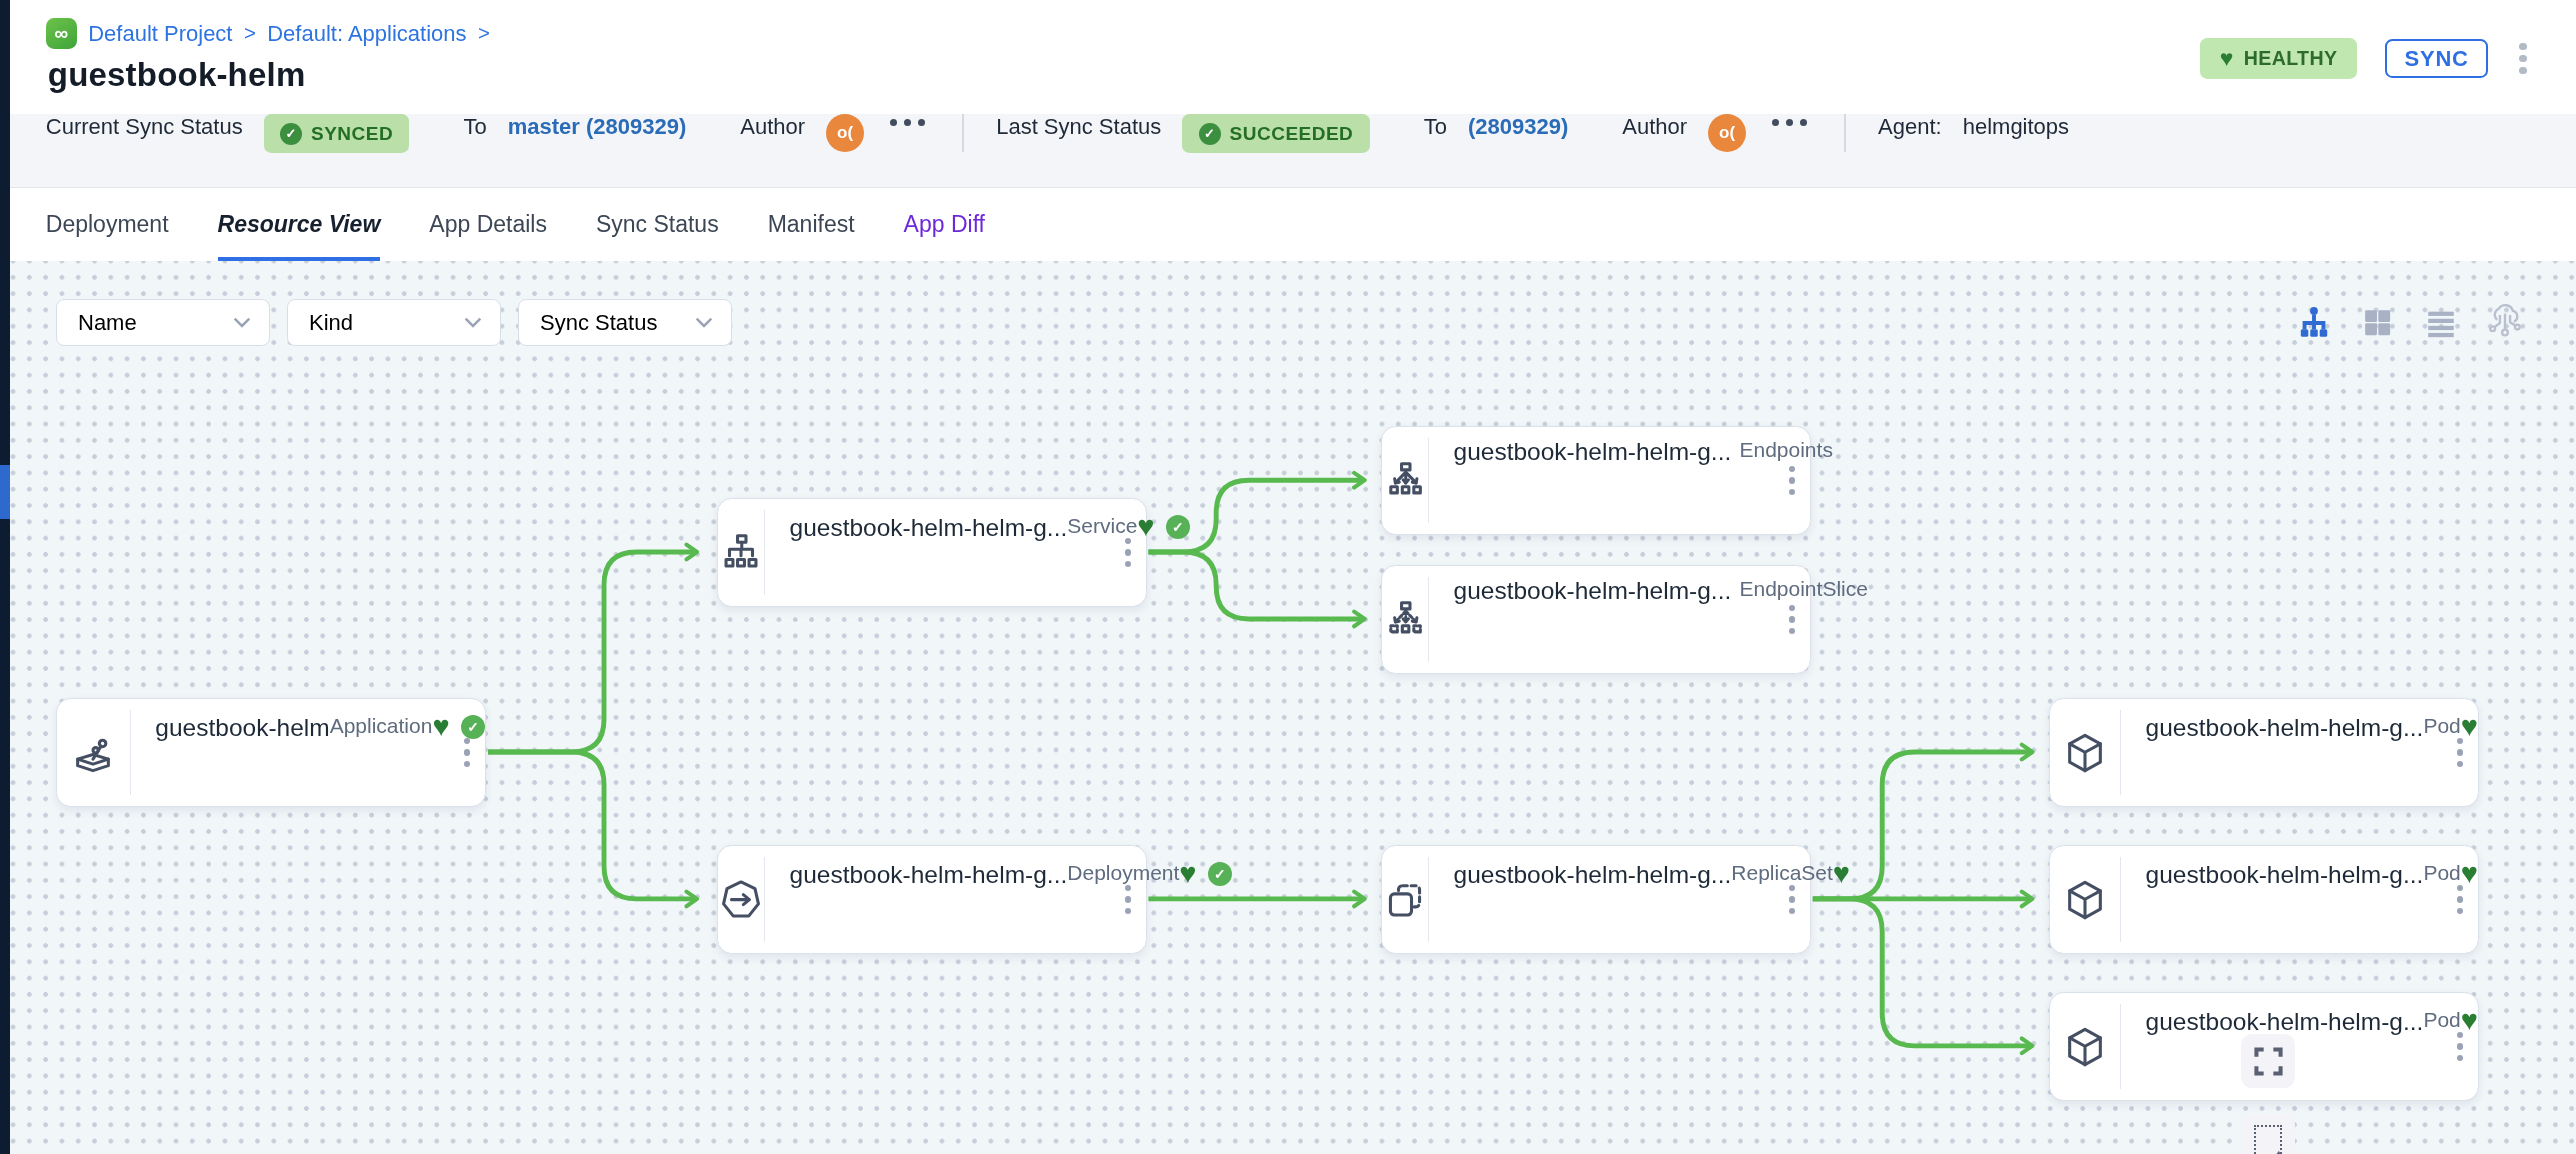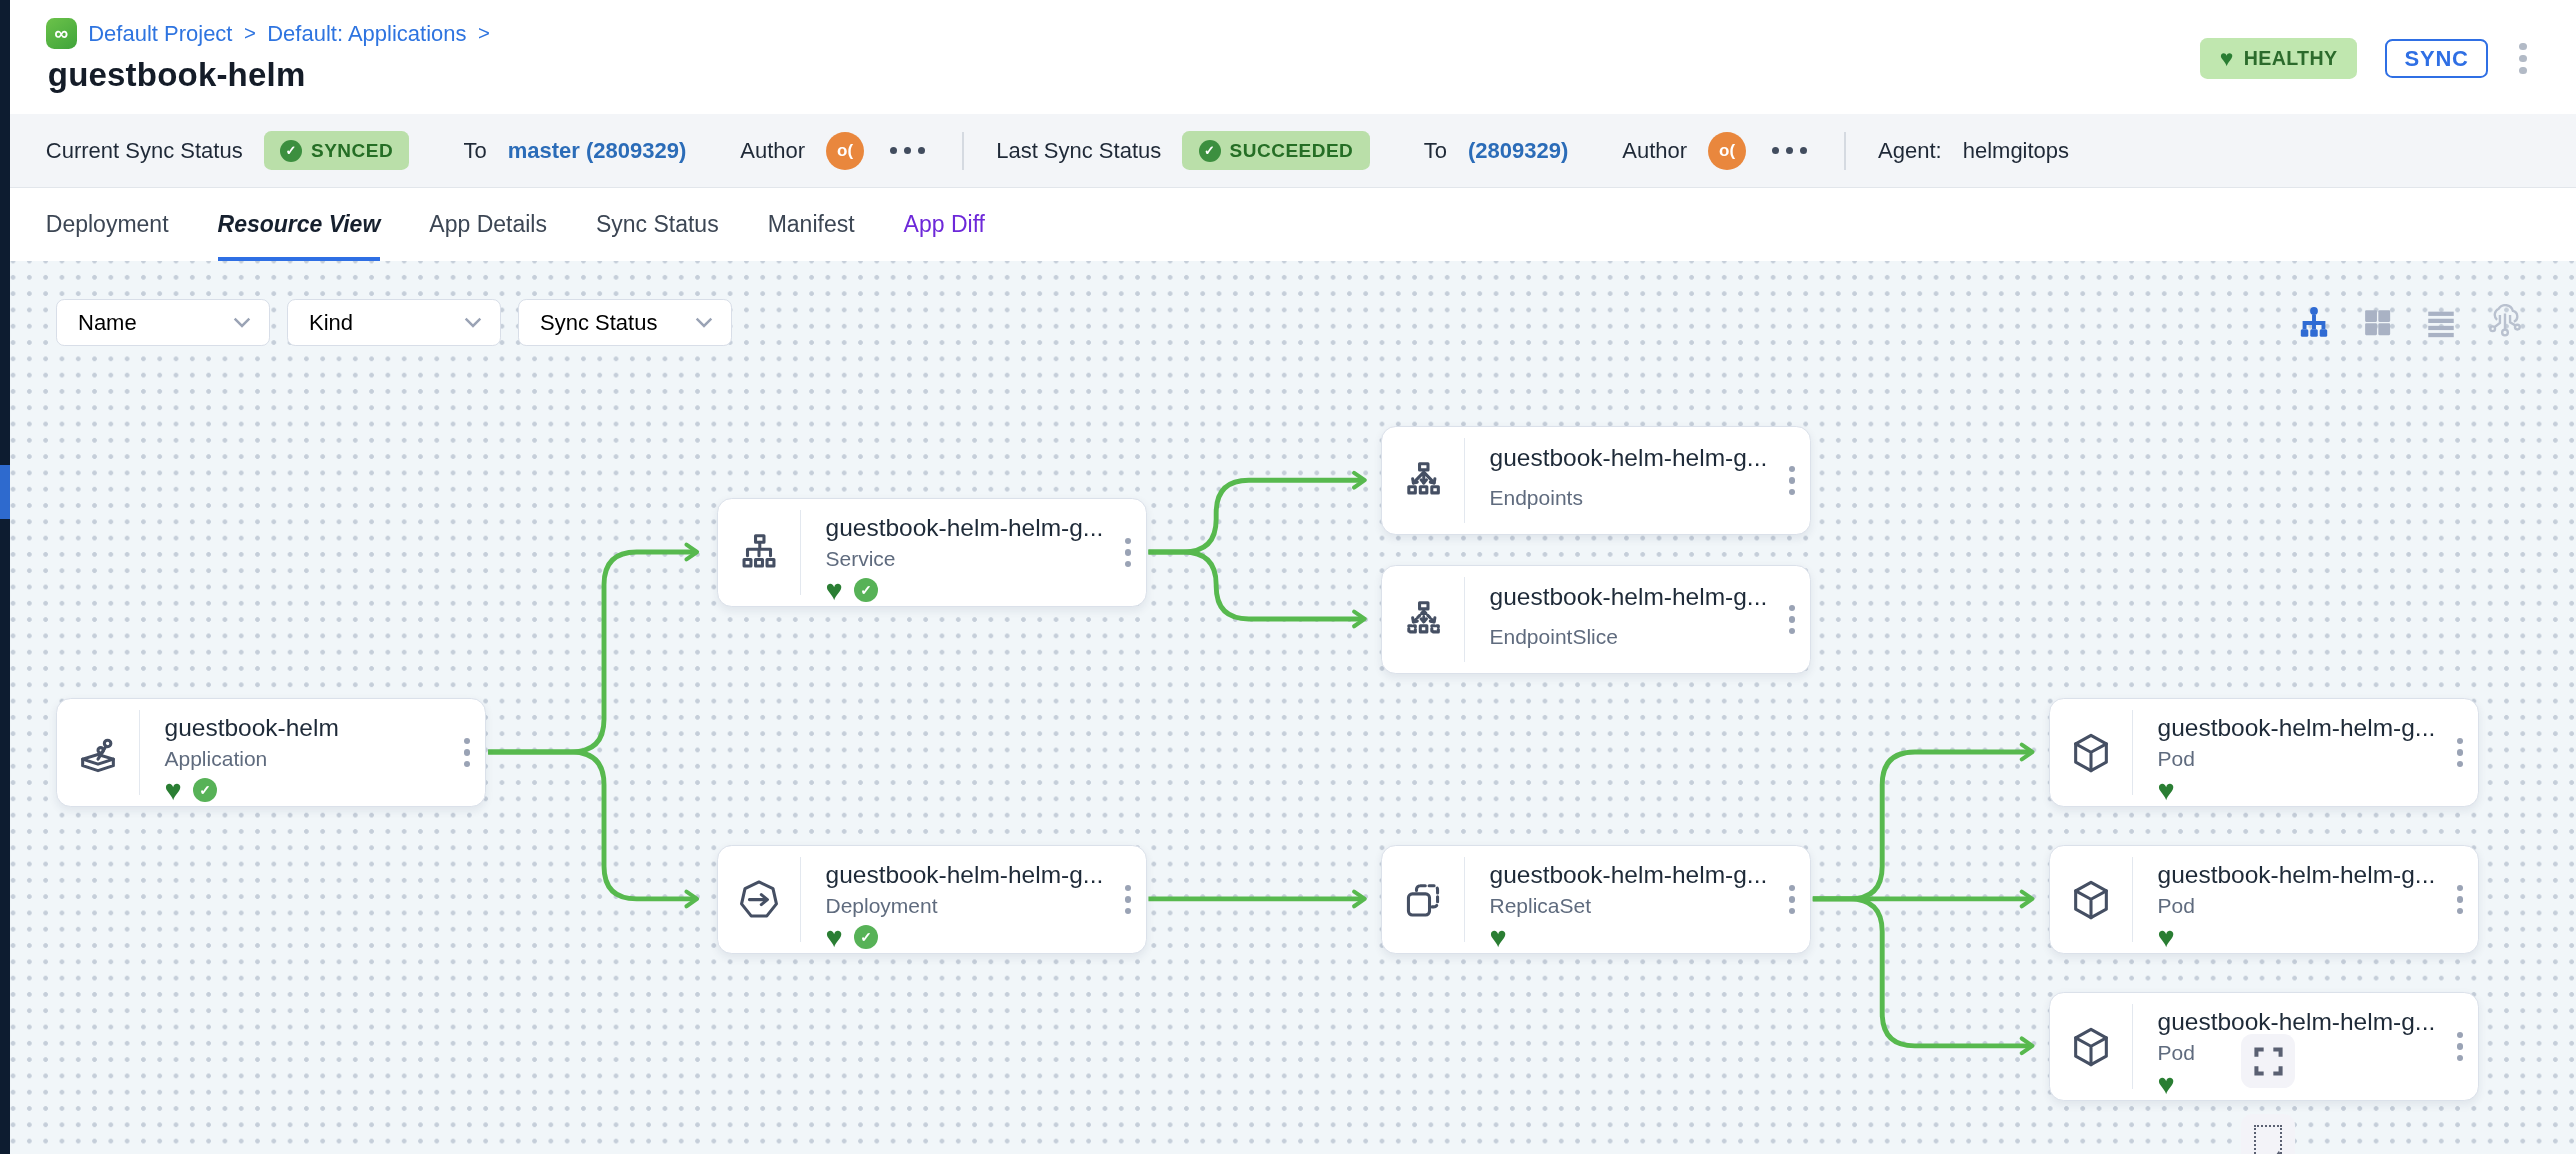--- a/index.html
+++ b/index.html
@@ -24,21 +24,21 @@
   .health-badge { height:41px; background:#c0e7af; border-radius:7.3px; display:flex; align-items:center; gap:9.8px;
     padding:0 19.6px; font-size:19.6px; font-weight:bold; color:#2c6b2c; letter-spacing:0.4px; }
   .health-badge .heart { color:#2a7e33; font-size:23px; line-height:1; }
   .sync-btn { height:39px; min-width:103px; background:#fff; border:2.4px solid #2f6fe4; border-radius:7.3px;
     color:#2f6fe4; font-size:22px; font-weight:bold; letter-spacing:0.8px; display:flex; align-items:center; justify-content:center; cursor:pointer; }
   .vkebab { display:flex; flex-direction:column; gap:4.9px; padding:3.3px; cursor:pointer; }
   .vkebab i { width:7.3px; height:7.3px; border-radius:50%; background:#b2bac6; }
 
   
   .statusbar { position:absolute; left:9.8px; top:114px; right:0; height:74px; background:#f3f5f8;
-    border-bottom:1.6px solid #e2e6eb; display:flex; align-items:center; padding-left:36px; gap:21px; font-size:22px; color:#1f2937; }
+    border-bottom:1.6px solid #e2e6eb; display:flex; align-items:flex-start; padding-left:36px; gap:21px; font-size:22px; color:#1f2937; }
   .sb-label { color:#1f2937; }
   .pill { height:39px; border-radius:7.3px; background:#badfa9; display:flex; align-items:center; gap:9px; padding:0 16.3px; }
   .pill .pcheck { width:22px; height:22px; border-radius:50%; background:#3c8f3f; color:#fff; font-size:13px; font-weight:bold;
     display:flex; align-items:center; justify-content:center; }
   .pill .ptext { font-size:19px; font-weight:bold; color:#256e25; letter-spacing:0.5px; }
   .sb-target { color:#2b6cb8; font-weight:bold; cursor:pointer; }
   .avatar { width:38px; height:38px; border-radius:50%; background:#e9873d; color:#fff; font-size:17px; font-weight:bold;
     display:flex; align-items:center; justify-content:center; cursor:pointer; }
   .hkebab { display:flex; gap:6.5px; padding:4.9px; cursor:pointer; }
   .hkebab i { width:7.3px; height:7.3px; border-radius:50%; background:#414c5e; }
@@ -66,21 +66,21 @@
   .vt { width:39px; height:39px; display:flex; align-items:center; justify-content:center; cursor:pointer; }
 
   
   .edges { position:absolute; inset:0; width:100%; height:100%; }
   .edge { fill:none; stroke:#57b94e; stroke-width:6; }
 
   
   .node { position:absolute; width:430px; height:109px; background:#fff; border:1.6px solid #dbe1ea; border-radius:14.7px;
     box-shadow:0 3.3px 8.2px rgba(20,40,80,.08); display:flex; cursor:pointer; }
   .node-icon { width:82px; display:flex; align-items:center; justify-content:center; }
-  .node-body { flex:1; border-left:1.6px solid #e3e8ef; margin:11.4px 0; padding:3.3px 0 0 24.5px; display:flex; flex-direction:column; }
+  .node-body { flex:1; border-left:1.6px solid #e3e8ef; margin:11.4px 0; padding:3.3px 0 0 24.5px; display:flex; flex-direction:row; }
   .node.centered .node-body { justify-content:center; gap:8.2px; padding-top:0; }
   .node-title { font-size:24.5px; color:#1e2a38; margin-bottom:5.7px; white-space:nowrap; }
   .node-sub { font-size:21px; color:#5f6b7e; margin-bottom:6.5px; }
   .badges { display:flex; align-items:center; gap:11.4px; height:26px; }
   .b-heart { color:#2a7e33; font-size:29px; line-height:24.5px; }
   .b-check { width:24px; height:24px; border-radius:50%; background:#57b257; color:#fff; font-size:14px; font-weight:bold;
     display:flex; align-items:center; justify-content:center; }
   .node .vkebab { position:absolute; right:11.4px; top:50%; transform:translateY(-50%); }
   .node .vkebab i { width:6.5px; height:6.5px; background:#9aa3b5; }
 

